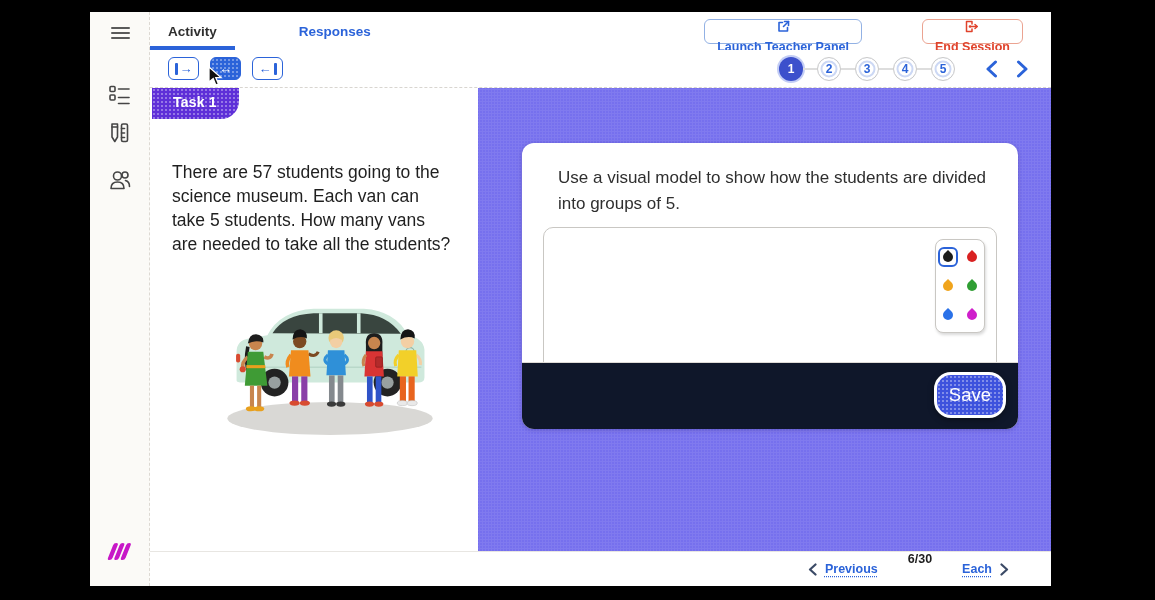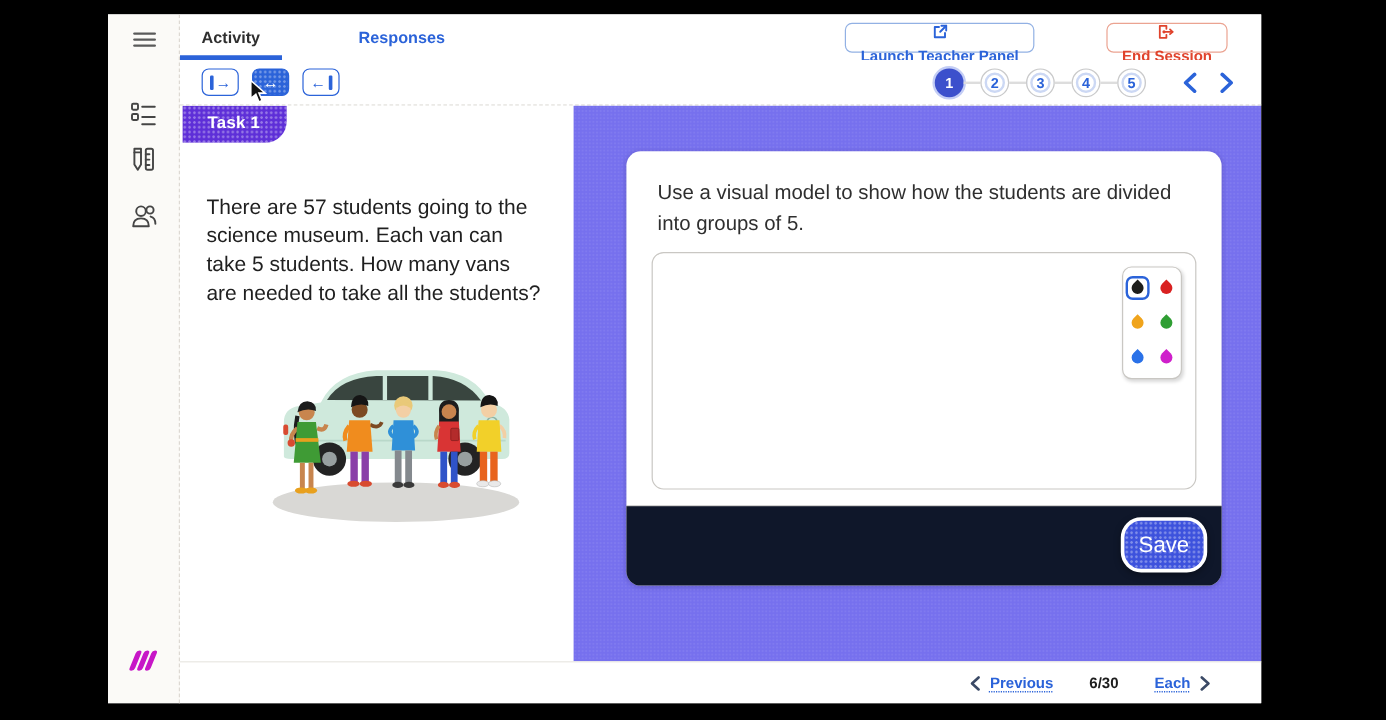--- a/index.html
+++ b/index.html
@@ -43,32 +43,32 @@
   .chev-btn { cursor:pointer; display:flex; align-items:center; }
 
   
   .content { flex:1; display:flex; position:relative; overflow:hidden; }
   .left-panel { width:328px; background:#fff; position:relative; flex:none; }
   .task-banner { position:absolute; left:2px; top:0; padding:6px 22px 9px 21px; border-radius:0 0 18px 0; color:#fff; font-weight:700; font-size:14px; letter-spacing:.2px; }
   .problem-text { position:absolute; left:22px; top:72px; width:282px; font-size:17.5px; line-height:1.38; color:#1f1f1f; }
   .illustration { position:absolute; left:72px; top:196px; }
 
   .right-panel { flex:1; position:relative; background-image:radial-gradient(rgba(255,255,255,.07) 1px, transparent 1.2px); background-size:3px 3px; }
-  .card { position:absolute; left:44px; top:38px; width:496px; height:362px; background:#fff; border-radius:12px; box-shadow:0 1px 4px rgba(30,20,90,.25); }
+  .card { position:absolute; left:44px; top:55px; width:496px; height:286px; background:#fff; border-radius:12px; box-shadow:0 1px 4px rgba(30,20,90,.25);padding-left:10px; }
   .prompt-text { padding:22px 26px 0 26px; font-size:17px; line-height:1.55; color:#2f2f2f; }
   .canvas { position:absolute; left:21px; top:84px; right:21px; height:198px; border:1px solid #c9c7c3; border-radius:10px; background:#fff; cursor:crosshair; }
   .palette { position:absolute; top:11px; right:11px; width:50px; padding:7px 0; background:#fff; border:1px solid #c9c7c3; border-radius:8px; box-shadow:1px 2px 3px rgba(0,0,0,.15); display:grid; grid-template-columns:1fr 1fr; row-gap:9px; justify-items:center; }
   .swatch-wrap { width:20px; height:20px; display:flex; align-items:center; justify-content:center; border:2px solid transparent; border-radius:6px; cursor:pointer; }
   .swatch-wrap.selected { border-color:#2b63d9; }
   .drop { width:10px; height:10px; border-radius:0 50% 50% 50%; transform:rotate(45deg); }
   .card-footer { position:absolute; left:0; right:0; bottom:0; height:67px; background:#0f172a; border-top:1px solid #dedbd6; border-radius:0 0 12px 12px; }
   .save-btn { position:absolute; right:12px; top:9px; min-width:66px; height:46px; border:3px solid #fff; border-radius:17px; box-shadow:0 2px 6px rgba(0,0,0,.35); color:#fff; font-size:18.5px; display:flex; align-items:center; justify-content:center; padding:0 12px; cursor:pointer; }
 
   
-  .bottombar { height:35px; background:#fff; border-top:1px solid #e8e6e2; display:flex; align-items:center; justify-content:flex-end; gap:30px; padding-right:42px; flex:none; font-size:12.5px; }
+  .bottombar { height:35px; background:#fff; border-top:1px solid #e8e6e2; display:flex; justify-content:flex-end; gap:30px; padding-right:42px; flex:none; font-size:12.5px; }
   .bnav-link { color:#2b63d9; font-weight:600; text-decoration:underline dotted; text-underline-offset:3px; cursor:pointer; display:flex; align-items:center; gap:8px; }
   .progress { color:#1d1d1d; font-weight:700; }
   .bnav-group { display:flex; align-items:center; gap:8px; }
 
   .cursor { position:absolute; left:207px; top:66px; z-index:50; pointer-events:none; }
 </style>
 </head>
 <body>
 
 <div class="screen">

